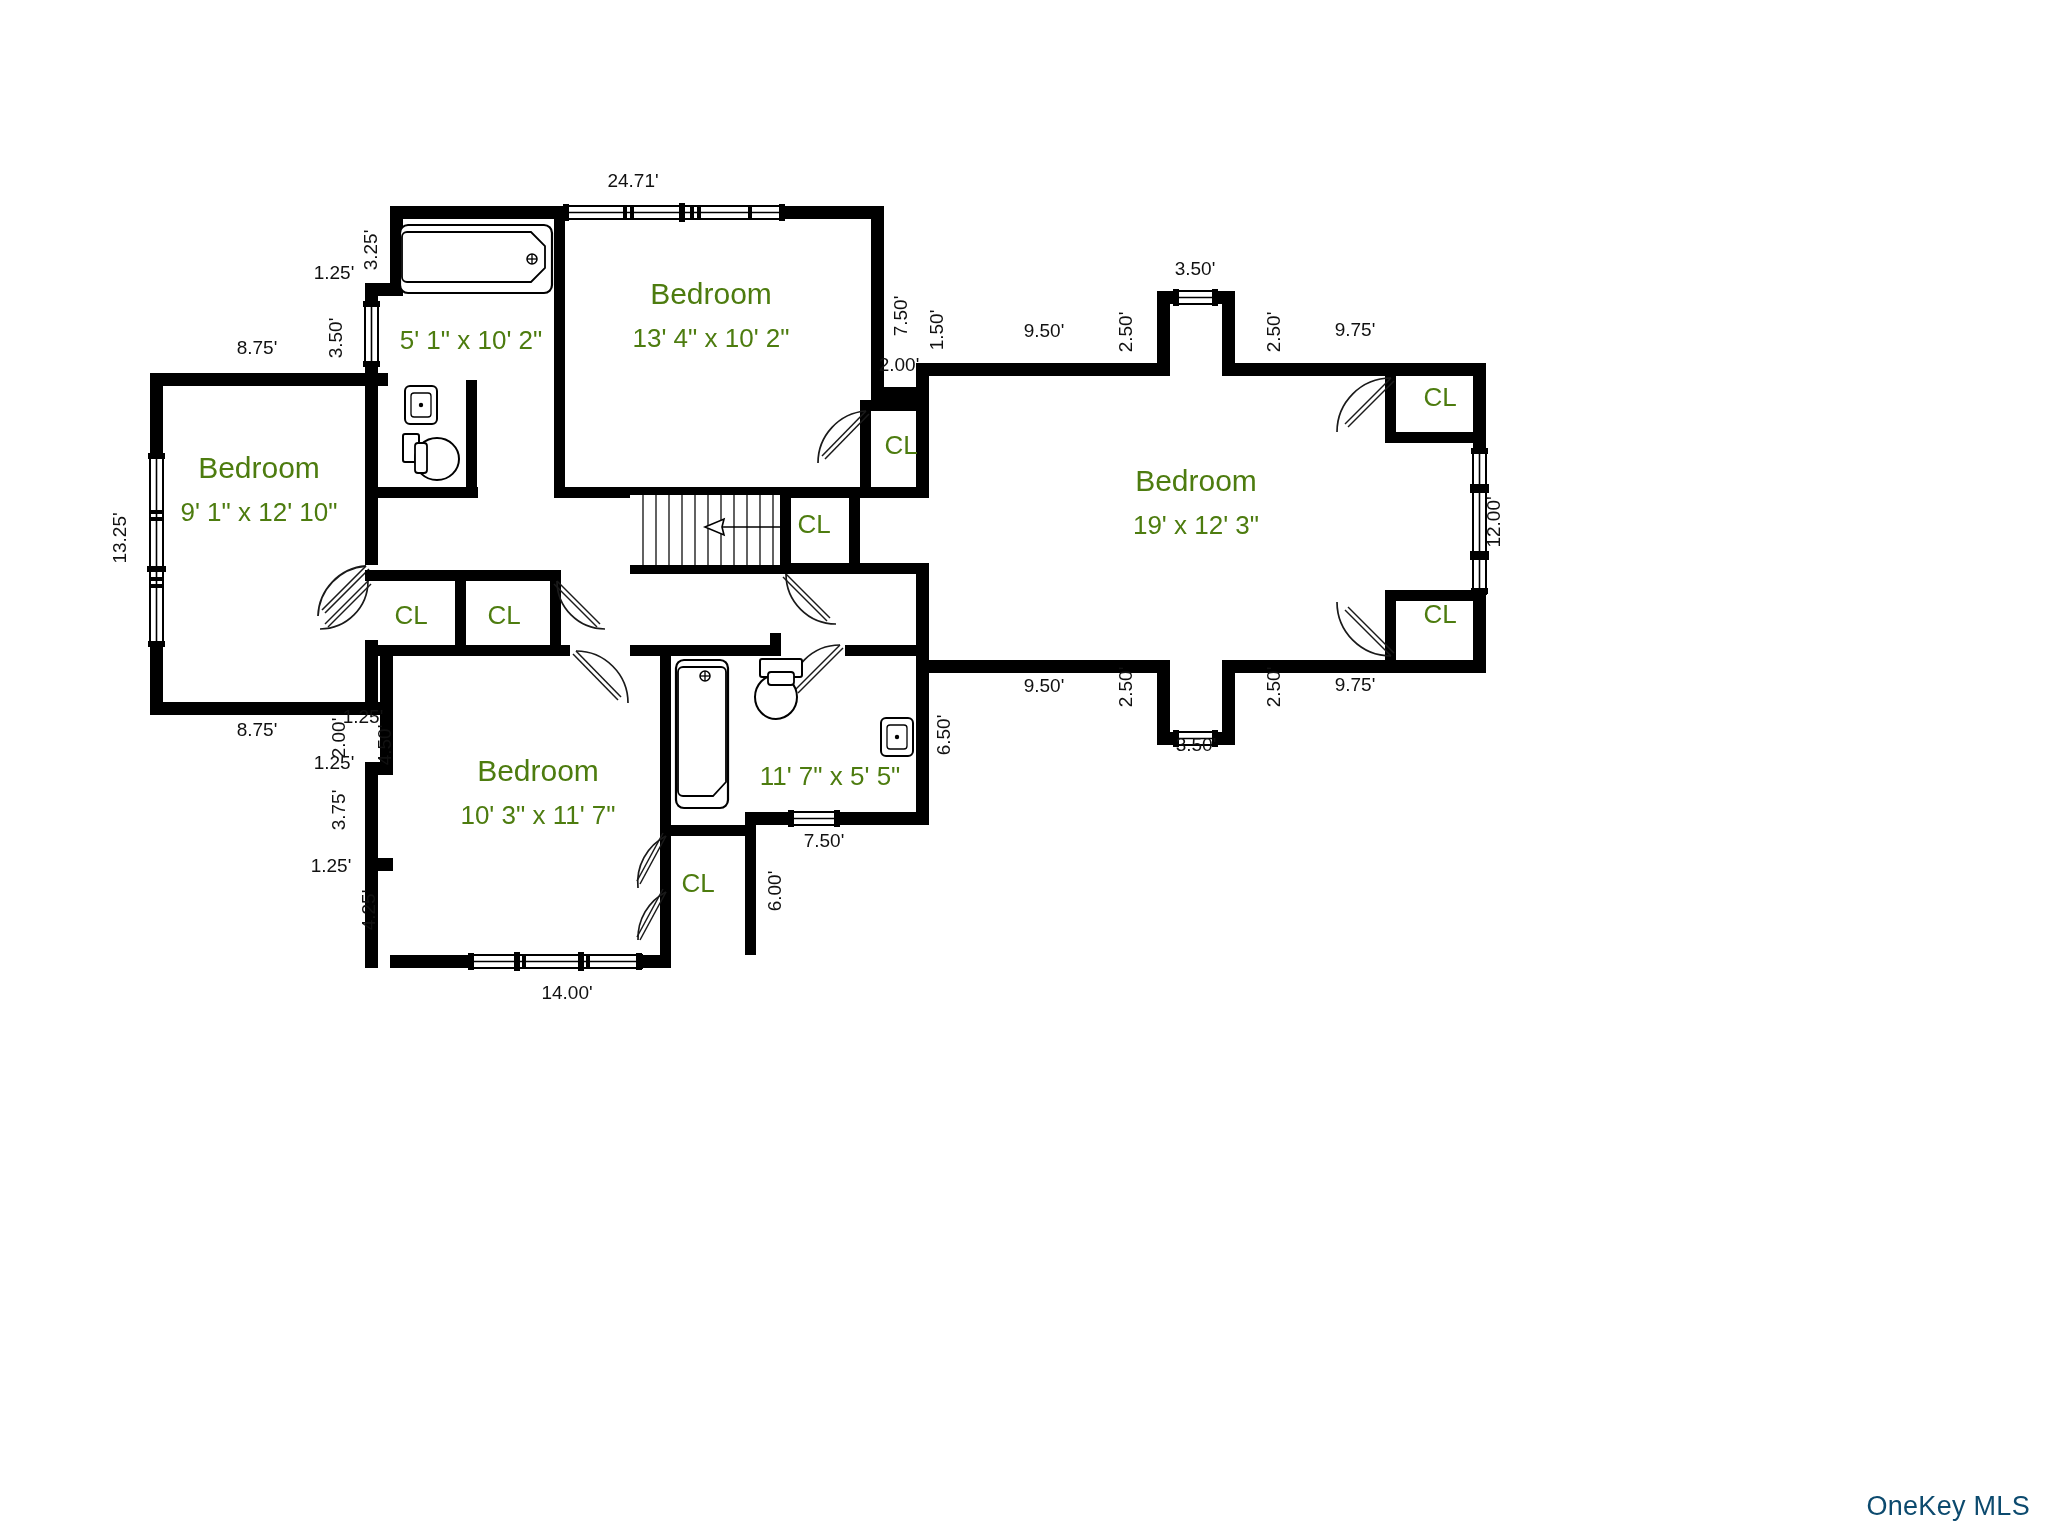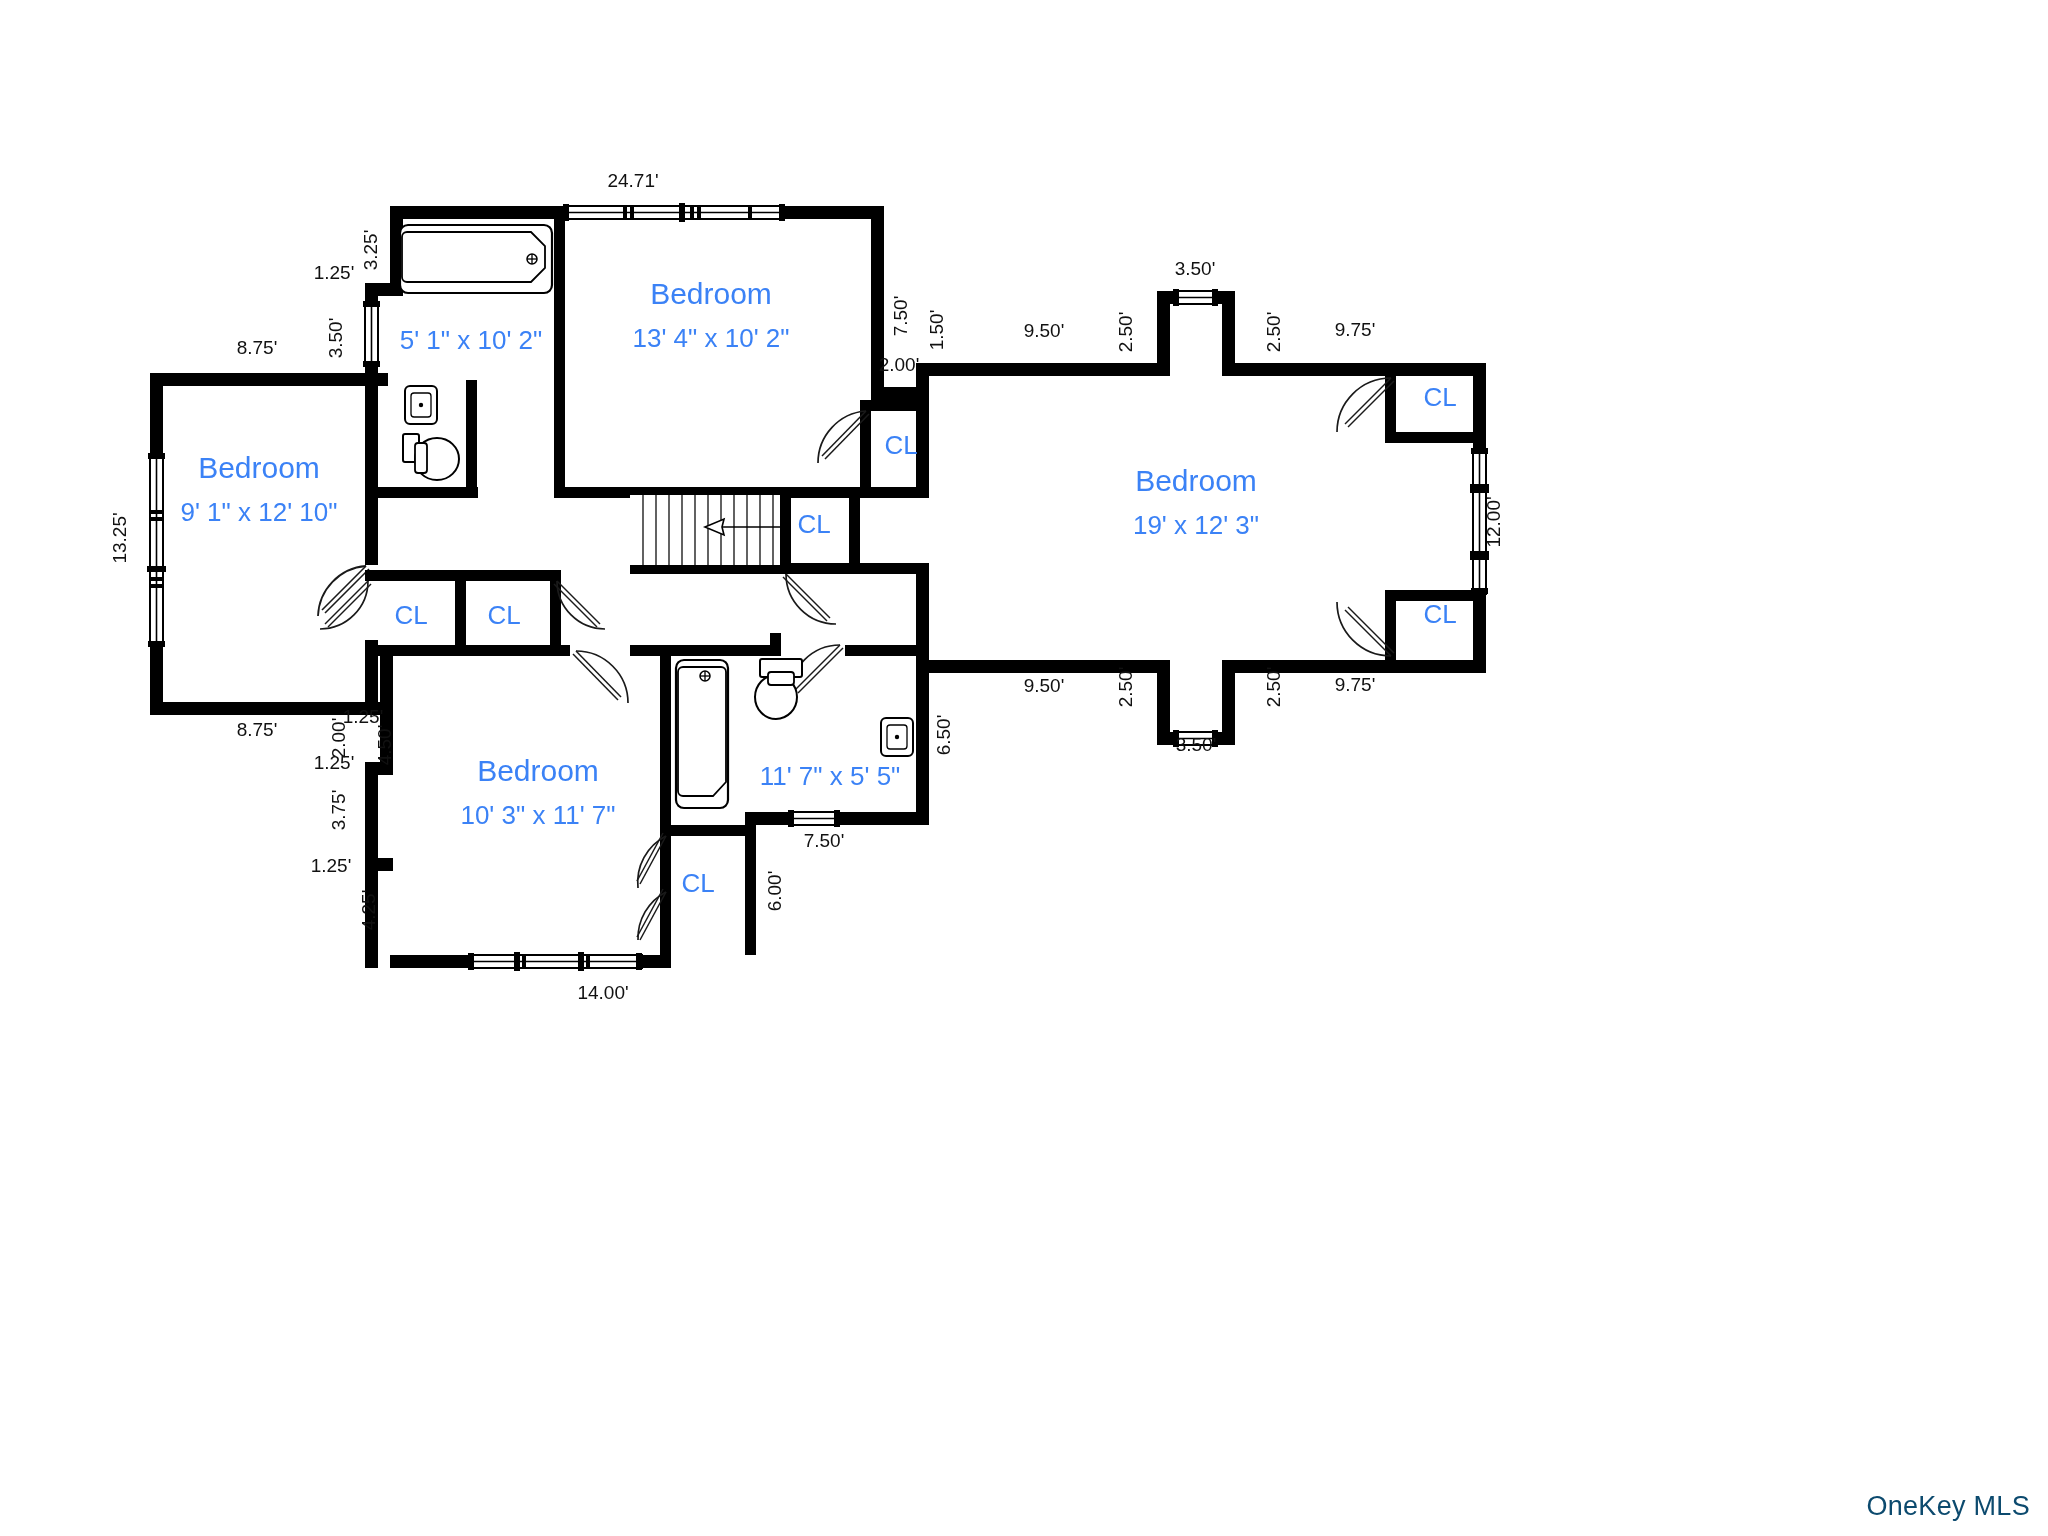--- a/index.html
+++ b/index.html
@@ -43,21 +43,21 @@
     font-size: 27px;
     color: #0c4a6e;
     letter-spacing: 0.3px;
     white-space: nowrap;
   }
   
   .txt {
     position: absolute;
     white-space: nowrap;
     transform: translate(-50%, -50%);
-    color: #3b82f6;
+    color: #4d7c0f;
     line-height: 1.15;
   }
   .room-name {
     font-size: 30px;
   }
   .room-dim {
     font-size: 26px;
   }
   .cl-label {
     font-size: 26px;
@@ -459,21 +459,21 @@
   <div class="txt dim" style="left:257px; top:348px;">8.75'</div>
   <div class="txt dim vert" style="left:120px; top:538px;">13.25'</div>
   <div class="txt dim" style="left:257px; top:730px;">8.75'</div>
   <div class="txt dim vert" style="left:339px; top:738px;">2.00'</div>
   <div class="txt dim" style="left:363px; top:717px;">1.25'</div>
   <div class="txt dim vert" style="left:385px; top:745px;">4.50'</div>
   <div class="txt dim" style="left:334px; top:763px;">1.25'</div>
   <div class="txt dim vert" style="left:339px; top:810px;">3.75'</div>
   <div class="txt dim" style="left:331px; top:866px;">1.25'</div>
   <div class="txt dim vert" style="left:369px; top:910px;">4.25'</div>
-  <div class="txt dim" style="left:567px; top:993px;margin-left:36px;">14.00'</div>
+  <div class="txt dim" style="left:567px; top:993px;">14.00'</div>
   <div class="txt dim vert" style="left:775px; top:891px;">6.00'</div>
   <div class="txt dim" style="left:824px; top:841px;">7.50'</div>
   <div class="txt dim vert" style="left:944px; top:735px;">6.50'</div>
   <div class="txt dim vert" style="left:901px; top:316px;">7.50'</div>
   <div class="txt dim vert" style="left:937px; top:330px;">1.50'</div>
   <div class="txt dim" style="left:899px; top:365px;">2.00'</div>
   <div class="txt dim" style="left:1044px; top:331px;">9.50'</div>
   <div class="txt dim vert" style="left:1126px; top:332px;">2.50'</div>
   <div class="txt dim" style="left:1195px; top:269px;">3.50'</div>
   <div class="txt dim vert" style="left:1274px; top:332px;">2.50'</div>

